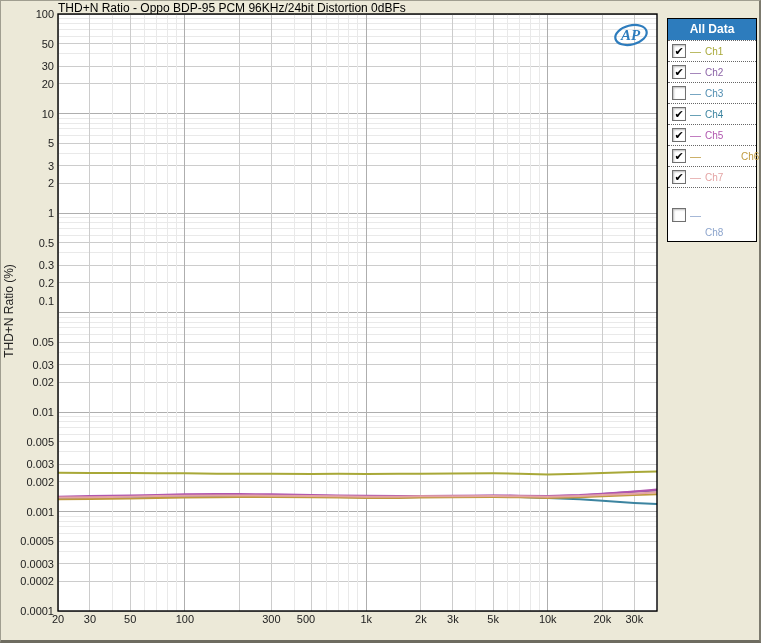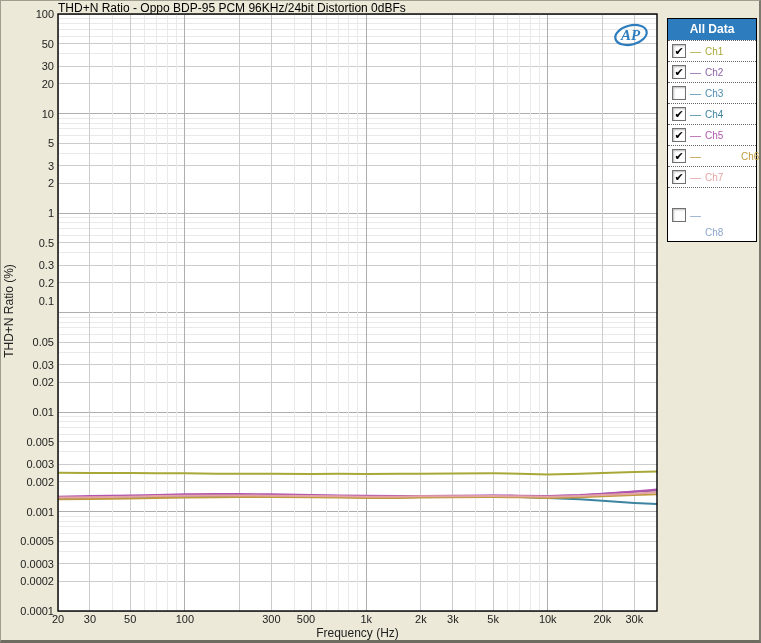--- a/index.html
+++ b/index.html
@@ -175,21 +175,20 @@
       <span class="xtick" style="left: 345.293px;">1k</span>
       <span class="xtick" style="left: 399.917px;">2k</span>
       <span class="xtick" style="left: 431.87px;">3k</span>
       <span class="xtick" style="left: 472.127px;">5k</span>
       <span class="xtick" style="left: 526.751px;">10k</span>
       <span class="xtick" style="left: 581.376px;">20k</span>
       <span class="xtick" style="left: 613.329px;">30k</span>
     </div>
 
   <div class="y-axis-label">THD+N Ratio (%)</div>
-  <div class="x-axis-label">Frequency (Hz)</div>
 
   <div class="legend">
     <div id="legend-header" class="legend-header" style="background: rgb(45, 124, 189);">All Data</div>
     <div id="legend-items">
   <div class="legend-item">
     <span class="cb">✔</span>
     <span class="dash" style="color: rgb(168, 168, 56);">—</span>
     <span class="lab" style="color: rgb(168, 168, 56);">Ch1</span>
   </div>
 

